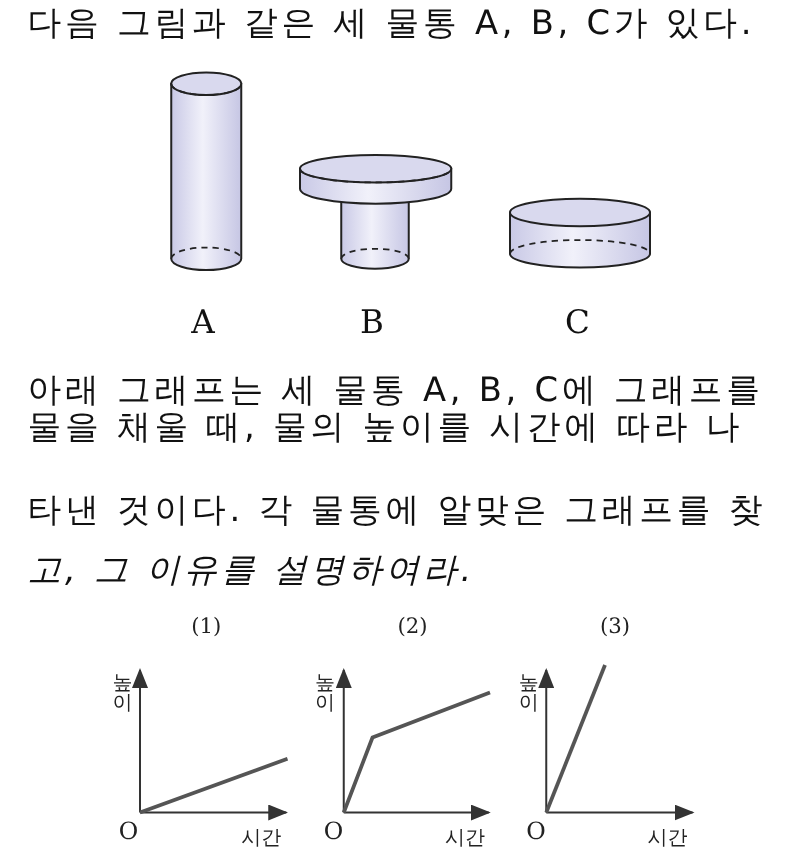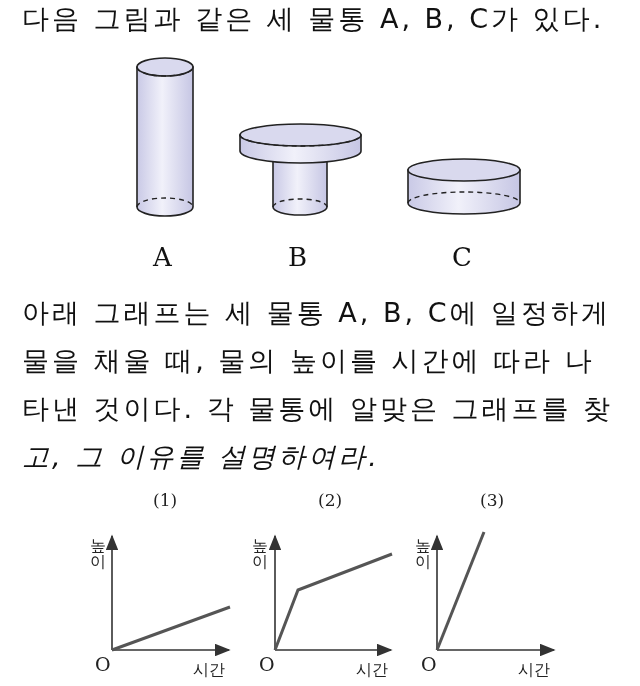--- a/index.html
+++ b/index.html
@@ -1,21 +1,21 @@
 <!DOCTYPE html>
 <html><head>
   <meta charset="utf-8">
   <style>
     html, body { margin: 0; padding: 0; background: #ffffff; }
     body { width: 640px; height: 686px; position: relative; overflow: hidden;
            font-family: "DejaVu Sans", "Liberation Sans", sans-serif; color: #111; }
     .line { position: absolute; left: 22px; font-size: 27px; letter-spacing: 3px; white-space: nowrap; line-height: 1; }
     #l0 { top: 5px; }
     #p1 { top: 299px; }
-    #p2 { top: 347px; }
+    #p2 { top: 328px; }
     #p3 { top: 395px; }
     #p4 { top: 443px; font-style: italic; }
     svg { position: absolute; left: 0; top: 0; }
     .lbl { font-family: "DejaVu Serif", "Liberation Serif", serif; font-size: 26px; fill: #111; }
     .gt  { font-family: "DejaVu Serif", "Liberation Serif", serif; font-size: 17px; fill: #222; }
     .ax  { font-family: "DejaVu Sans", sans-serif; font-size: 16px; fill: #222; }
     .o   { font-family: "DejaVu Serif", "Liberation Serif", serif; font-size: 19px; fill: #222; }
   </style>
 </head>
 <body>
@@ -85,16 +85,16 @@
     <line x1="437" y1="650" x2="437" y2="536" stroke="#333" stroke-width="1.6" marker-end="url(#arr)"></line>
     <line x1="437" y1="650" x2="554" y2="650" stroke="#333" stroke-width="1.6" marker-end="url(#arr)"></line>
     <line x1="437" y1="650" x2="484" y2="532" stroke="#555" stroke-width="3"></line>
     <text class="ax" x="415" y="551">높</text>
     <text class="ax" x="415" y="567">이</text>
     <text class="o" x="421" y="671">O</text>
     <text class="ax" x="518" y="675">시간</text>
   </g>
 </svg>
 
-<div class="line" id="p1">아래 그래프는 세 물통 A, B, C에 일정하게</div>
+<div class="line" id="p1">아래 그래프는 세 물통 A, B, C에 그래프를</div>
 <div class="line" id="p2">물을 채울 때, 물의 높이를 시간에 따라 나</div>
 <div class="line" id="p3">타낸 것이다. 각 물통에 알맞은 그래프를 찾</div>
 <div class="line" id="p4">고, 그 이유를 설명하여라.</div>
 
 </body></html>

